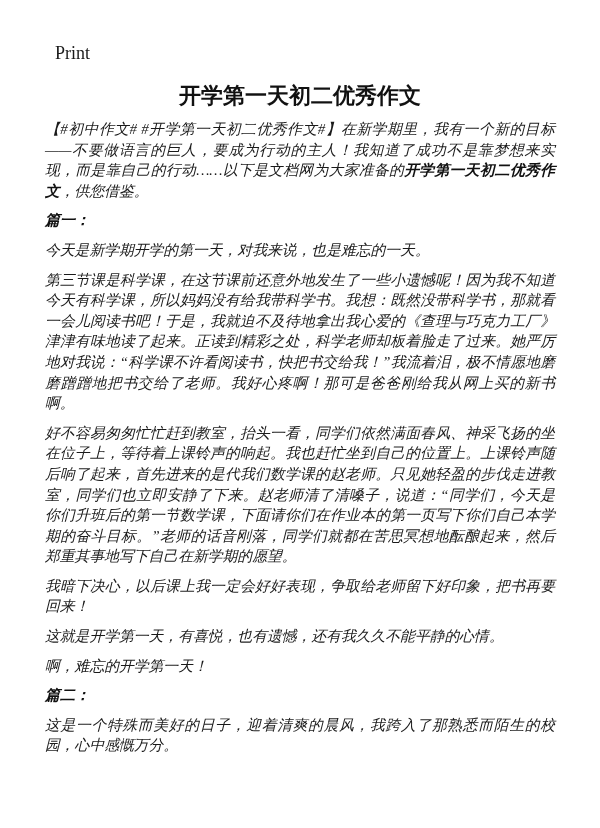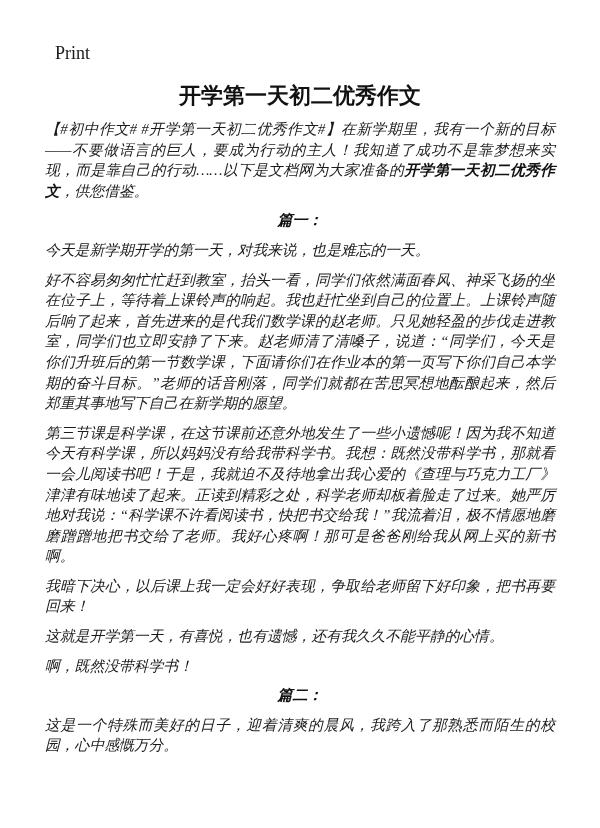--- a/index.html
+++ b/index.html
@@ -45,21 +45,20 @@
     text-align: justify;
     word-break: break-all;
     color: #1a1a1a;
   }
   .heading {
     margin: 2px 0 9px 0;
     font-size: 15px;
     line-height: 20.6px;
     font-weight: bold;
     color: #111111;
-    text-align: center;
   }
   .bold-run {
     font-weight: bold;
     color: #111111;
   }
 </style>
 </head>
 <body>
 
 <div class="page">
@@ -70,28 +69,28 @@
 
   <div class="doc-body">
 
     <p class="para"><span>【#初中作文# #开学第一天初二优秀作文#】在新学期里，我有一个新的目标——不要做语言的巨人，要成为行动的主人！我知道了成功不是靠梦想来实现，而是靠自己的行动……以下是文档网为大家准备的</span><span class="bold-run">开学第一天初二优秀作文</span><span>，供您借鉴。</span></p>
 
     <p class="heading">篇一：</p>
 
     <p class="para">今天是新学期开学的第一天，对我来说，也是难忘的一天。</p>
 
 
+    <p class="para">第三节课是科学课，在这节课前还意外地发生了一些小遗憾呢！因为我不知道今天有科学课，所以妈妈没有给我带科学书。我想：既然没带科学书，那就看一会儿阅读书吧！于是，我就迫不及待地拿出我心爱的《查理与巧克力工厂》津津有味地读了起来。正读到精彩之处，科学老师却板着脸走了过来。她严厉地对我说：“科学课不许看阅读书，快把书交给我！”我流着泪，极不情愿地磨磨蹭蹭地把书交给了老师。我好心疼啊！那可是爸爸刚给我从网上买的新书啊。</p>
+
     <p class="para">好不容易匆匆忙忙赶到教室，抬头一看，同学们依然满面春风、神采飞扬的坐在位子上，等待着上课铃声的响起。我也赶忙坐到自己的位置上。上课铃声随后响了起来，首先进来的是代我们数学课的赵老师。只见她轻盈的步伐走进教室，同学们也立即安静了下来。赵老师清了清嗓子，说道：“同学们，今天是你们升班后的第一节数学课，下面请你们在作业本的第一页写下你们自己本学期的奋斗目标。”老师的话音刚落，同学们就都在苦思冥想地酝酿起来，然后郑重其事地写下自己在新学期的愿望。</p>
-
-    <p class="para">第三节课是科学课，在这节课前还意外地发生了一些小遗憾呢！因为我不知道今天有科学课，所以妈妈没有给我带科学书。我想：既然没带科学书，那就看一会儿阅读书吧！于是，我就迫不及待地拿出我心爱的《查理与巧克力工厂》津津有味地读了起来。正读到精彩之处，科学老师却板着脸走了过来。她严厉地对我说：“科学课不许看阅读书，快把书交给我！”我流着泪，极不情愿地磨磨蹭蹭地把书交给了老师。我好心疼啊！那可是爸爸刚给我从网上买的新书啊。</p>
 
     <p class="para">我暗下决心，以后课上我一定会好好表现，争取给老师留下好印象，把书再要回来！</p>
 
     <p class="para">这就是开学第一天，有喜悦，也有遗憾，还有我久久不能平静的心情。</p>
 
-    <p class="para">啊，既然没带科学书！</p>
+    <p class="para">啊，难忘的开学第一天！</p>
 
     <p class="heading">篇二：</p>
 
     <p class="para">这是一个特殊而美好的日子，迎着清爽的晨风，我跨入了那熟悉而陌生的校园，心中感慨万分。</p>
 
   </div>
 </div>
 
 </body></html>

